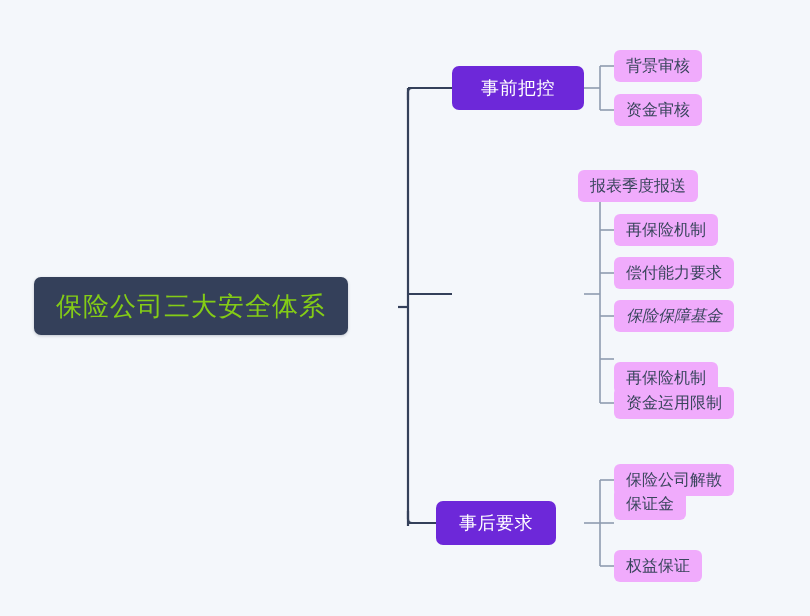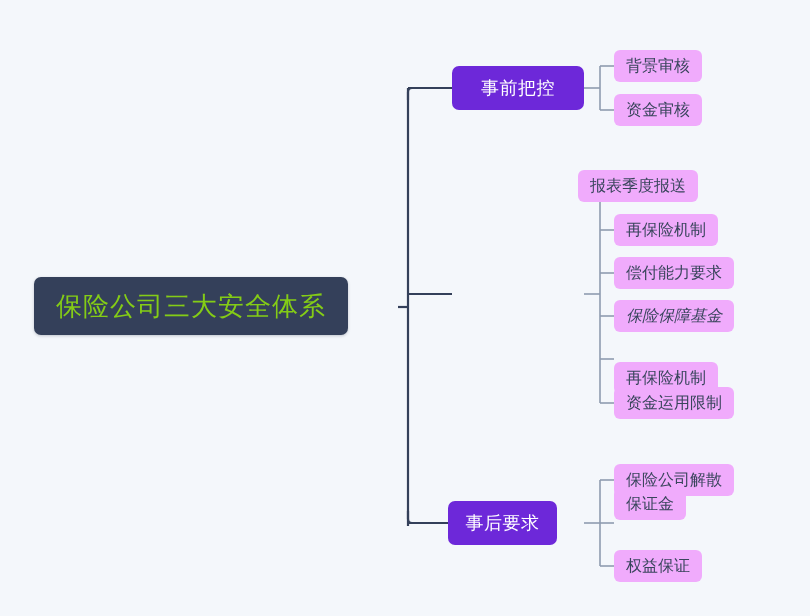--- a/index.html
+++ b/index.html
@@ -129,21 +129,21 @@
   <div class="node leaf-node" style="left:614px; top:300px;font-style:italic;">
     <span>保险保障基金</span>
   </div>
   <div class="node leaf-node" style="left:614px; top:362px;">
     <span>再保险机制</span>
   </div>
   <div class="node leaf-node" style="left:614px; top:387px;">
     <span>资金运用限制</span>
   </div>
 
-  <div class="node branch-node" style="left:448px; top:501px; width:109px;">
+  <div class="node branch-node" style="left:436px; top:501px; width:120px;">
     <span>事后要求</span>
   </div>
   <div class="node leaf-node" style="left:614px; top:464px;">
     <span>保险公司解散</span>
   </div>
   <div class="node leaf-node" style="left:614px; top:488px;">
     <span>保证金</span>
   </div>
   <div class="node leaf-node" style="left:614px; top:550px;">
     <span>权益保证</span>

